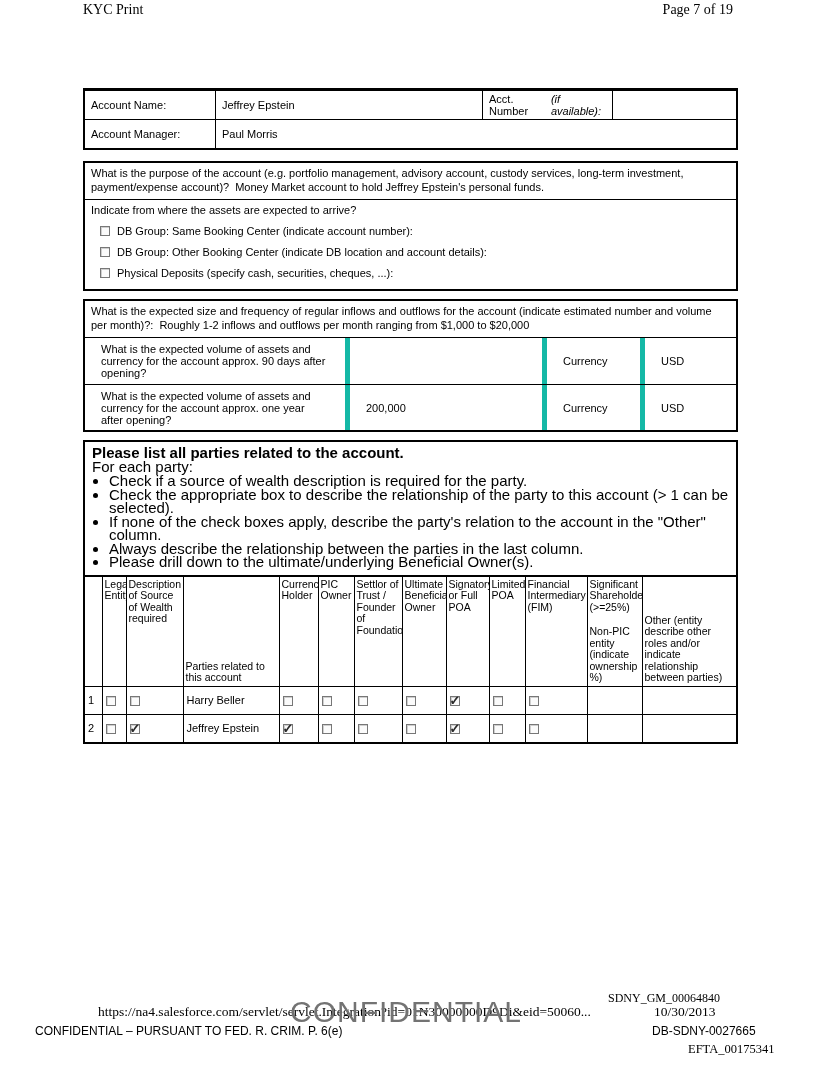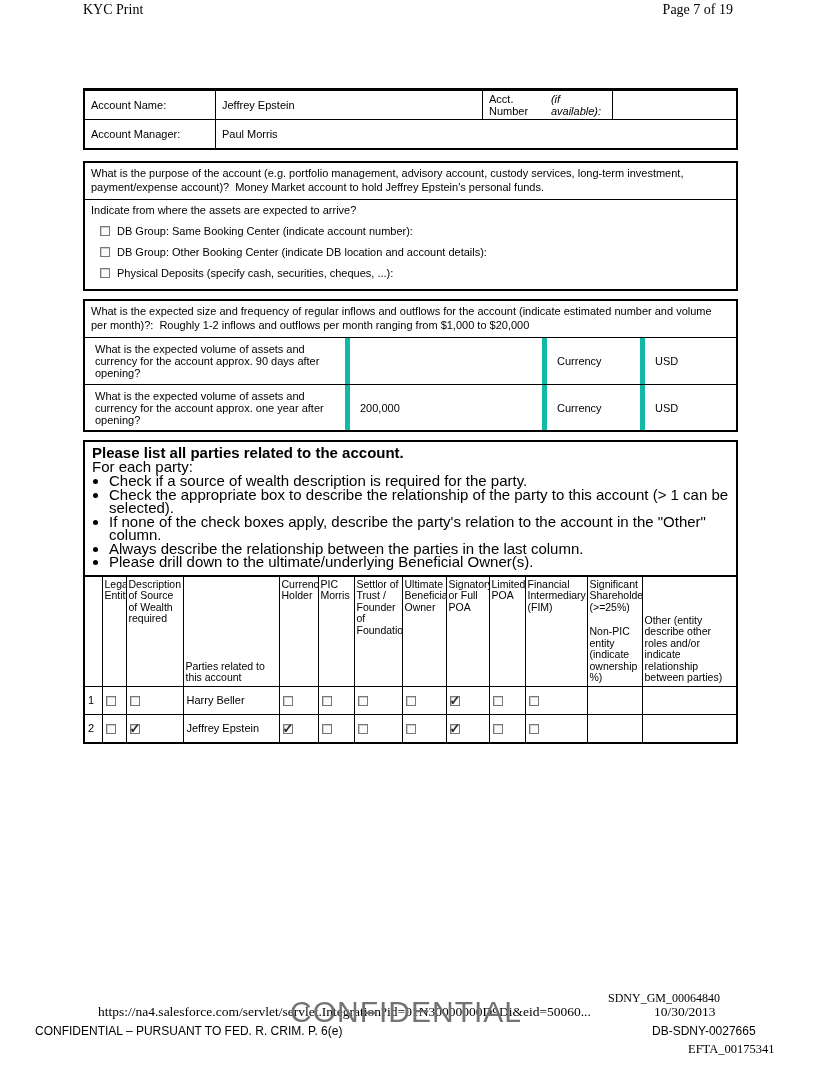--- a/index.html
+++ b/index.html
@@ -40,21 +40,21 @@
   .checkbox.checked::after {
     content: "\2713"; position: absolute; left: -1px; top: -4px;
     font-size: 13px; font-weight: bold; color: #2a2a2a;
   }
   .opt .val { margin-left: 7px; }
 
   
   .flows { padding: 3px 6px 5px; font-size: 11px; line-height: 14px; border-bottom: 1px solid #000; }
   .vrow { display: flex; min-height: 46px; }
   .vrow + .vrow { border-top: 1px solid #000; }
-  .vcell { font-size: 11px; padding: 2px 10px; display: flex; align-items: center; }
+  .vcell { font-size: 11px; padding: 2px 16px; display: flex; align-items: center; }
   .vcell + .vcell { border-left: 5px solid #14b8a6; }
   .w260 { width: 260px; flex: none; }
   .w197 { width: 197px; flex: none; }
   .w98  { width: 98px;  flex: none; }
 
   
   .intro { padding: 4px 7px 6px; font-size: 15px; line-height: 13.5px; border-bottom: 2px solid #000; }
   .intro-title { font-weight: bold; }
   .bullets { margin: 1px 0 0; padding-left: 17px; list-style: disc; }
   .bullets li { margin: 0; }
@@ -185,21 +185,21 @@
             <col style="width:55px">
             <col>
         </colgroup>
         <thead>
           <tr>
             <th></th>
             <th>Legal Entity</th>
             <th>Description of Source of Wealth required</th>
             <th class="vbottom">Parties related to this account</th>
             <th>Currency Holder</th>
-            <th>PIC Morris</th>
+            <th>PIC Owner</th>
             <th>Settlor of Trust / Founder of Foundation</th>
             <th>Ultimate Beneficial Owner</th>
             <th>Signatory or Full POA</th>
             <th>Limited POA</th>
             <th>Financial Intermediary (FIM)</th>
             <th>
               <div>Significant Shareholder (&gt;=25%)</div>
               <div class="gap-top">Non-PIC entity (indicate ownership %)</div>
             </th>
             <th class="vbottom">Other (entity describe other roles and/or indicate relationship between parties)</th>

